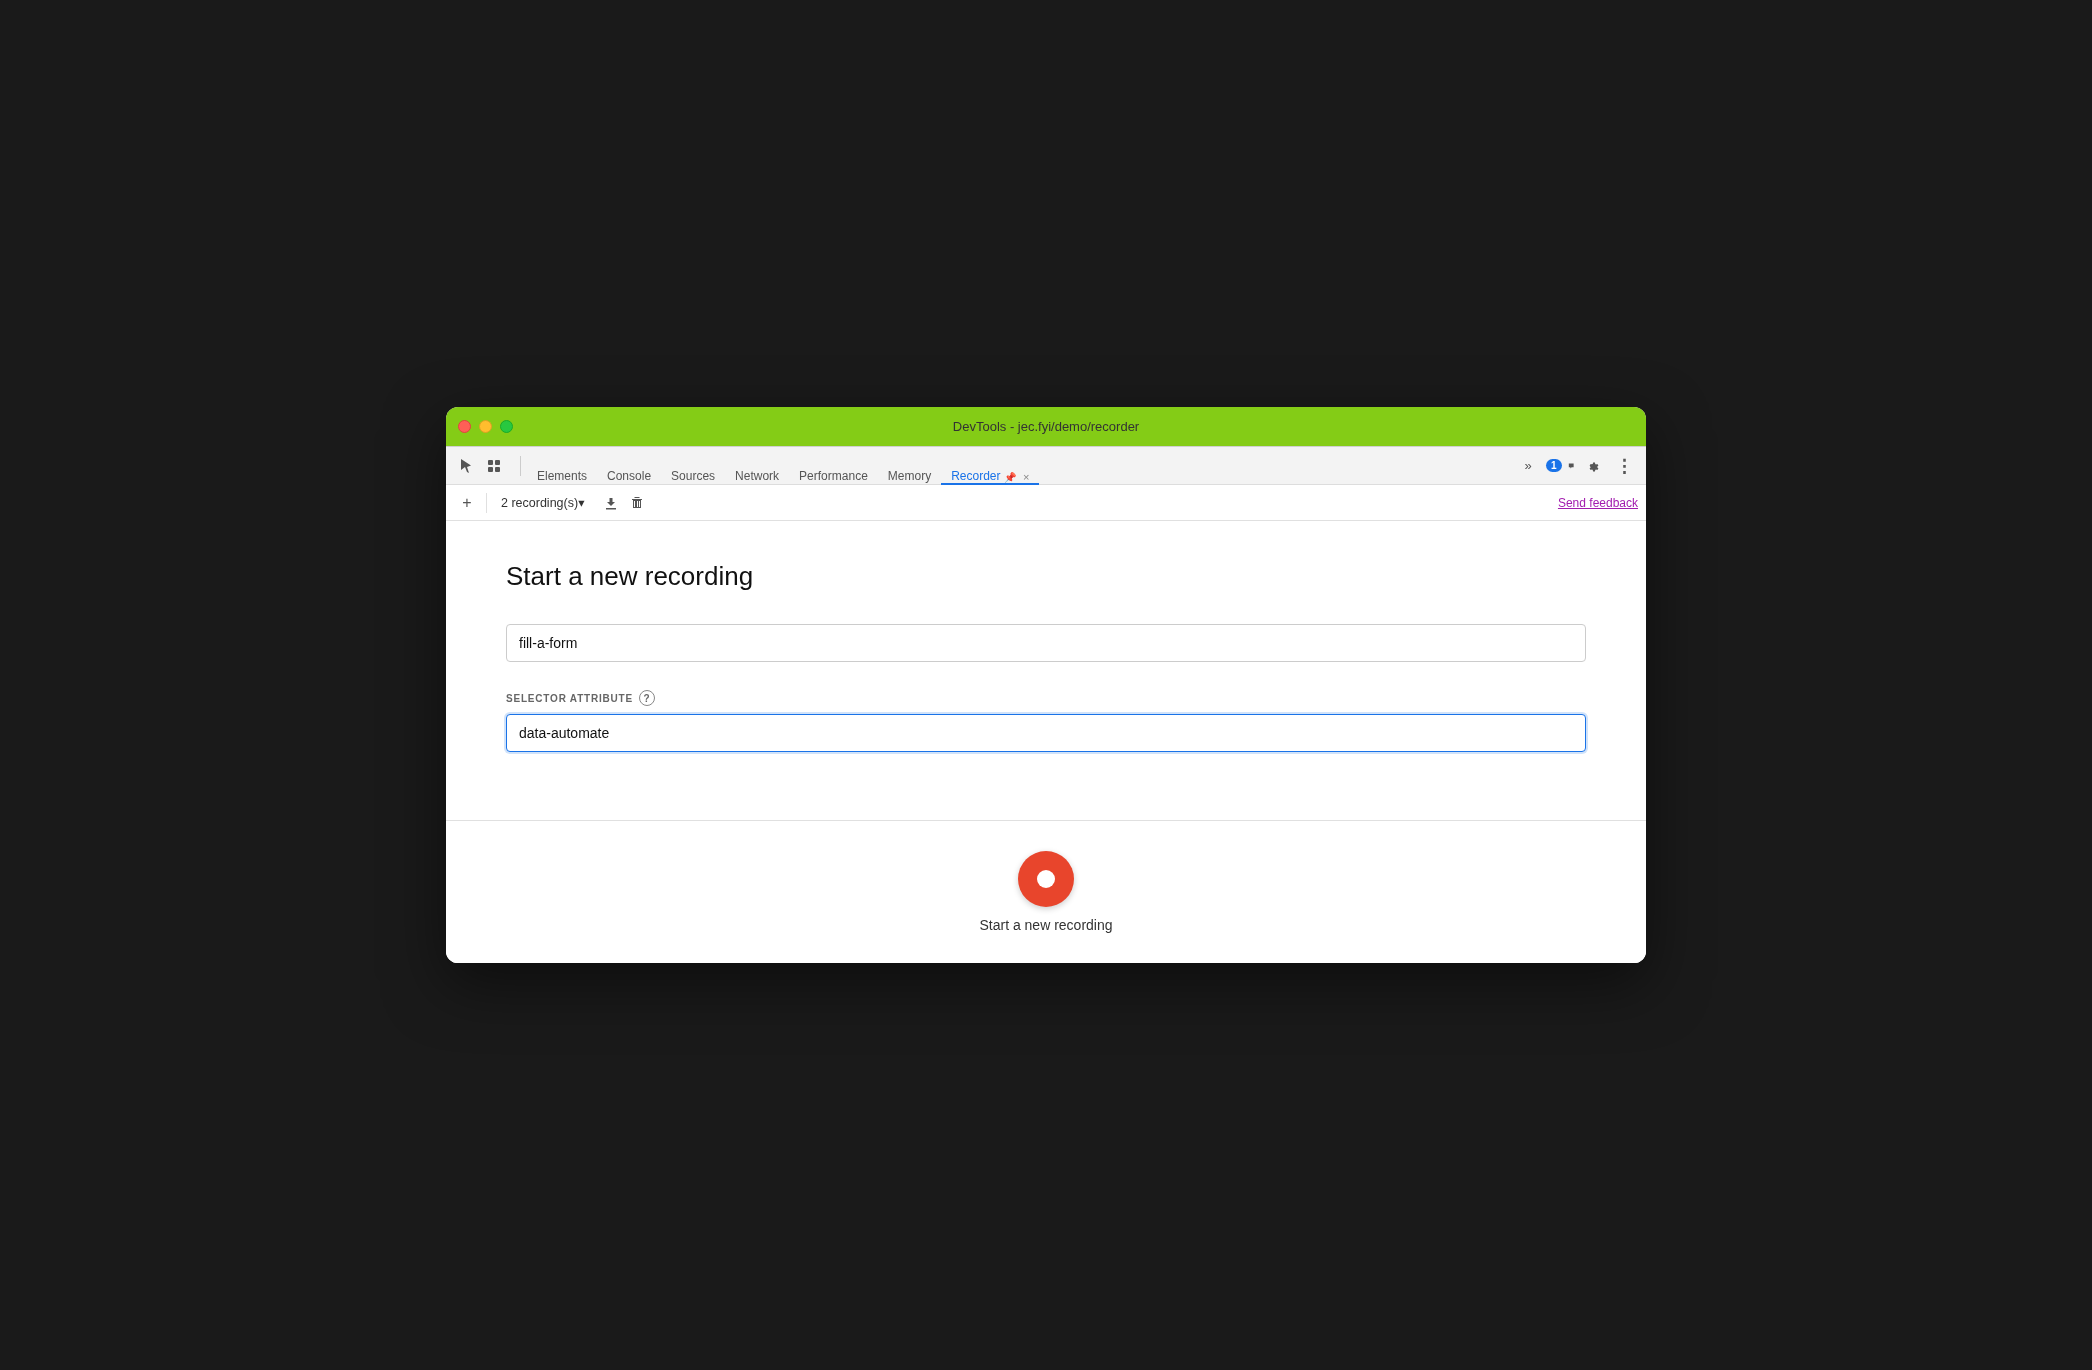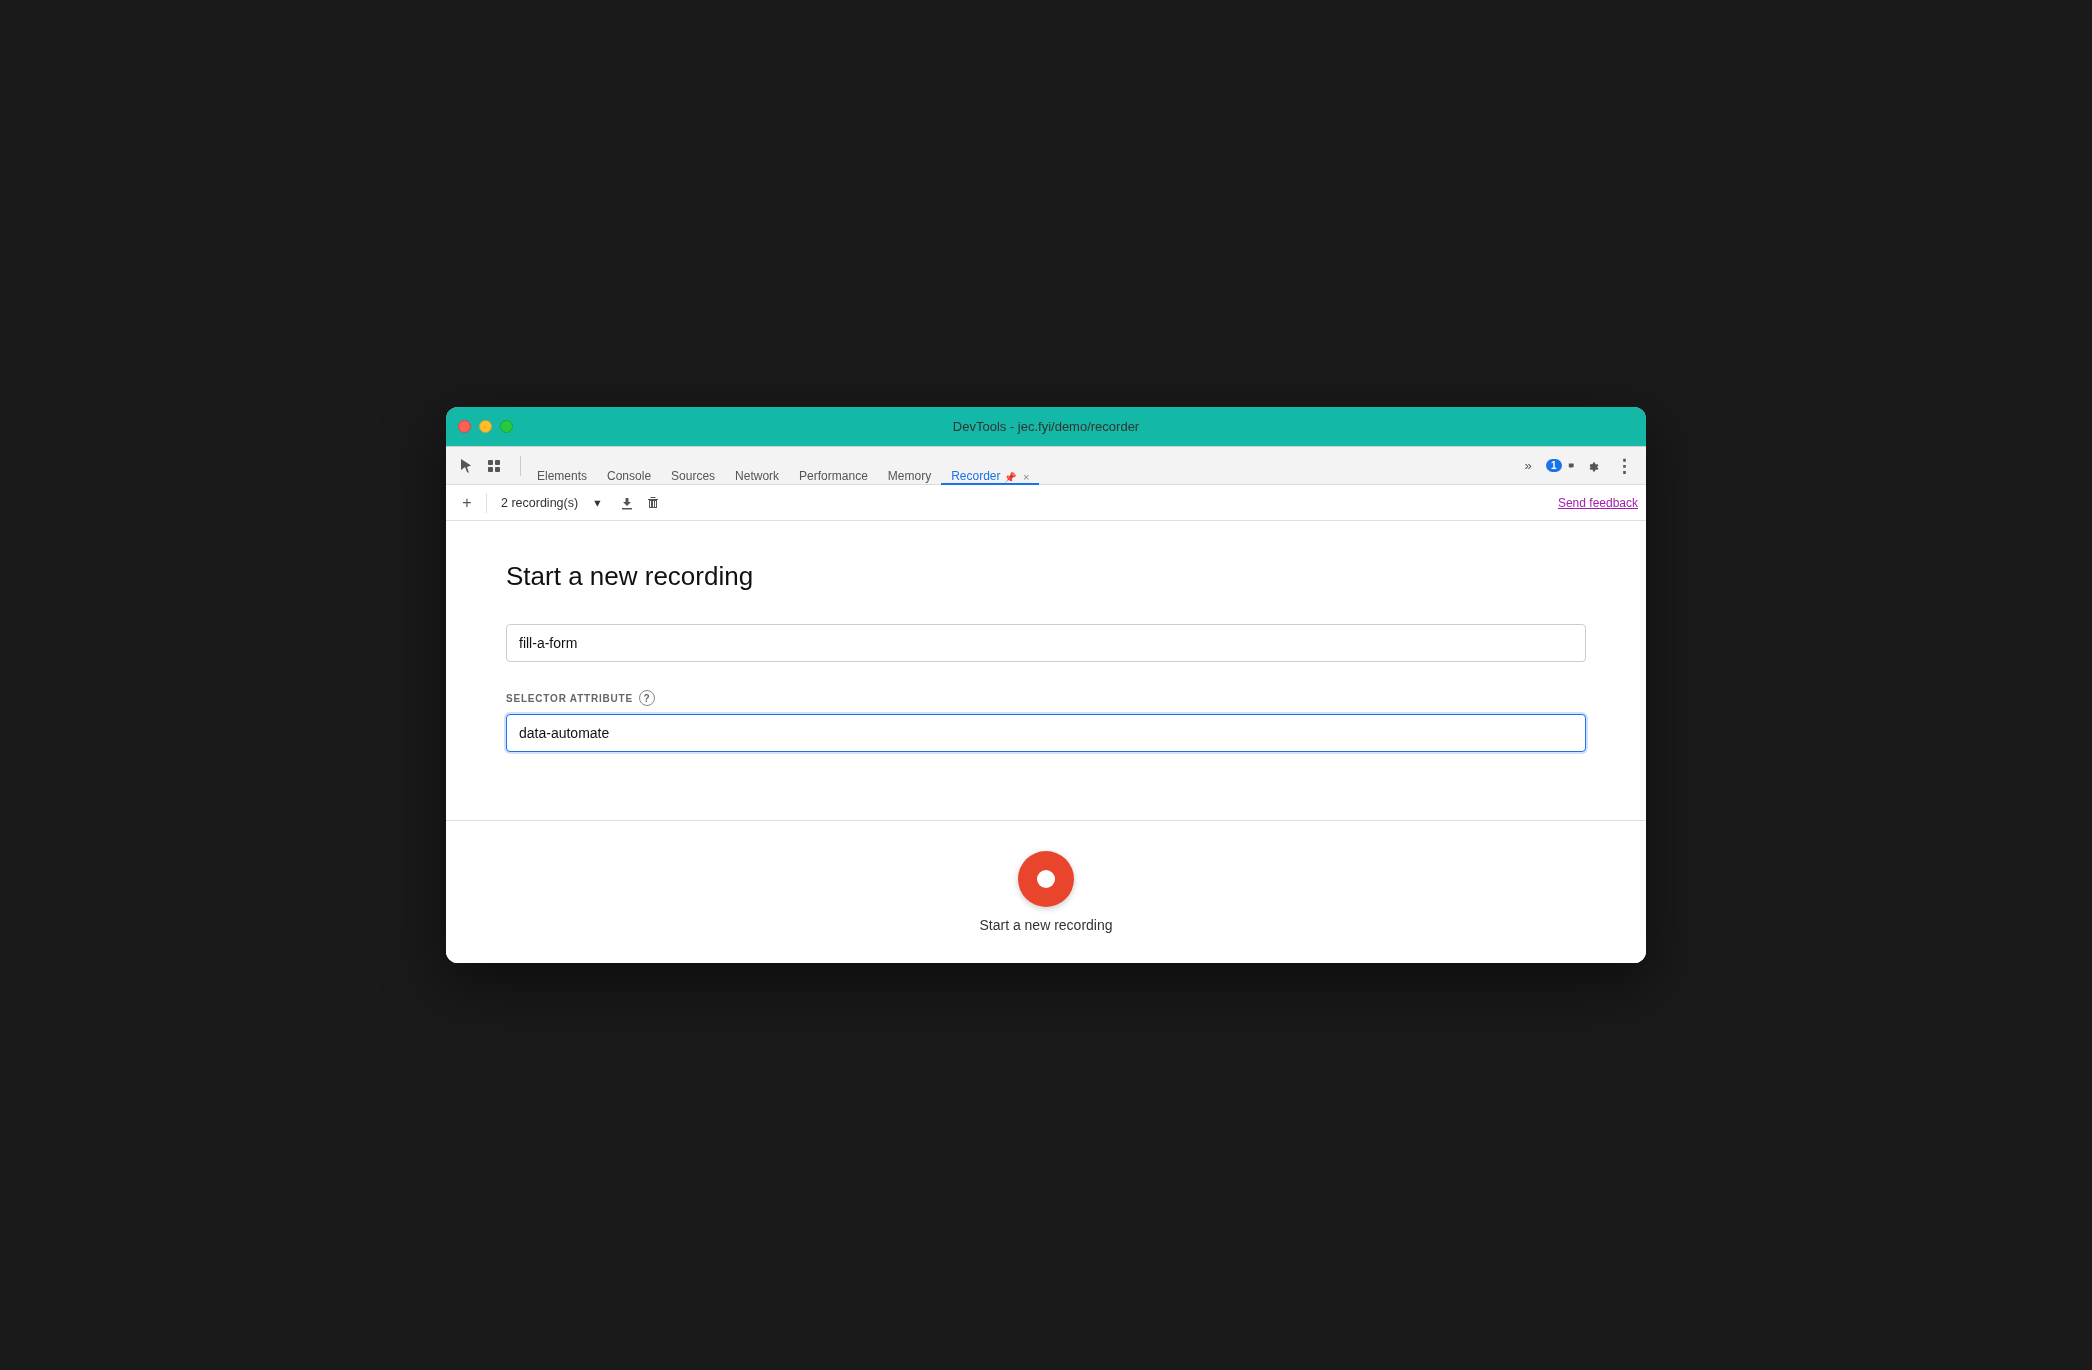--- a/index.html
+++ b/index.html
@@ -16,21 +16,21 @@
     .window {
       width: 1200px;
       background: #f0f0f0;
       border-radius: 12px;
       box-shadow: 0 20px 60px rgba(0,0,0,0.5);
       overflow: hidden;
     }
 
     
     .title-bar {
-      background: #14b8a6;
+      background: #84cc16;
       height: 40px;
       display: flex;
       align-items: center;
       padding: 0 12px;
       position: relative;
       border-bottom: 1px solid #d0d0d0;
     }
 
     .traffic-lights {
       display: flex;
@@ -196,21 +196,21 @@
     .toolbar-separator {
       width: 1px;
       height: 20px;
       background: #e0e0e0;
       margin: 0 6px;
     }
 
     .recording-selector {
       display: flex;
       align-items: center;
-      gap: 16px;
+      gap: 0;
       padding: 3px 8px;
       border-radius: 3px;
       cursor: pointer;
       font-size: 12.5px;
       color: #333;
     }
 
     .send-feedback-link {
       margin-left: auto;
       font-size: 12px;

